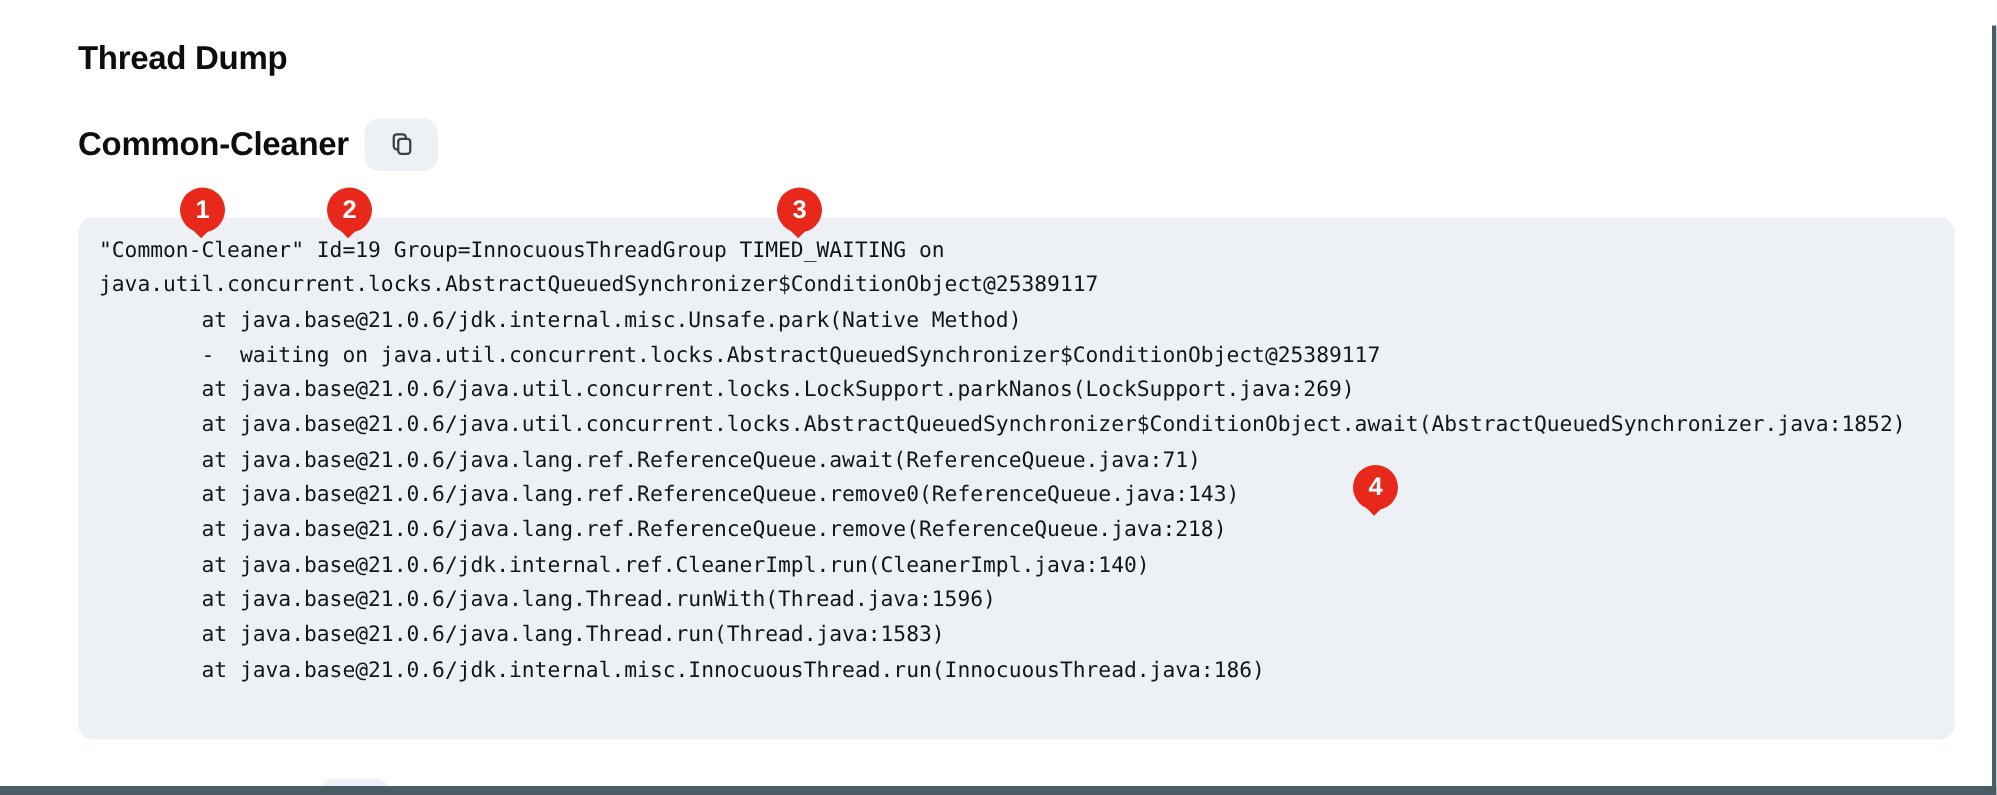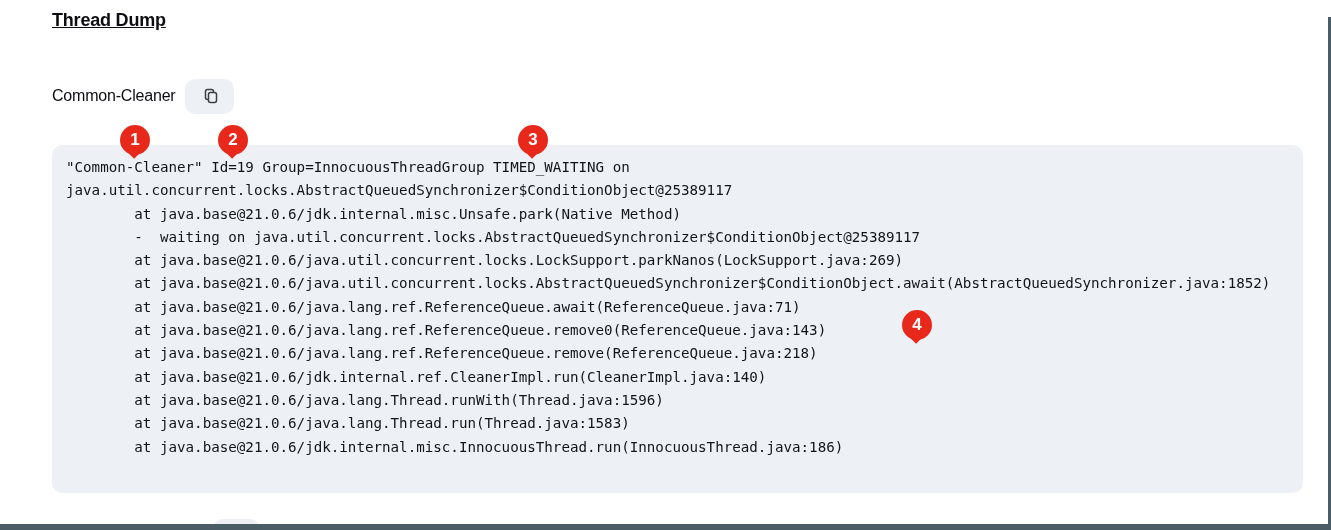--- a/index.html
+++ b/index.html
@@ -16,32 +16,31 @@
   .frame-right {
     position: absolute; top: 17px; right: 0; width: 3px; bottom: 0;
     background: #4a5c66; z-index: 6;
   }
   .frame-bottom {
     position: absolute; left: 0; right: 0; bottom: 0; height: 6px;
     background: #4a5c66; z-index: 6;
   }
 
   .page-title {
-    position: absolute; left: 52px; top: 10px;
-    font-size: 18px; font-weight: 700; color: #0c0c11;
+    position: absolute; left: 52px; top: 26px;
+    font-size: 22px; font-weight: 700; color: #0c0c11;
     letter-spacing: -0.2px;
-    text-decoration: underline;
   }
 
   .section-header {
     position: absolute; left: 52px; top: 78px; height: 36px;
     display: flex; align-items: center; gap: 10px;
   }
   .section-title {
-    font-size: 16px; font-weight: 400; color: #0c0c11;
+    font-size: 22px; font-weight: 700; color: #0c0c11;
     letter-spacing: -0.2px;
   }
   .copy-btn {
     width: 49px; height: 35px;
     background: #edf0f4; border: none; border-radius: 10px;
     display: flex; align-items: center; justify-content: center;
     cursor: pointer;
   }
   .copy-btn svg { display: block; }
 

